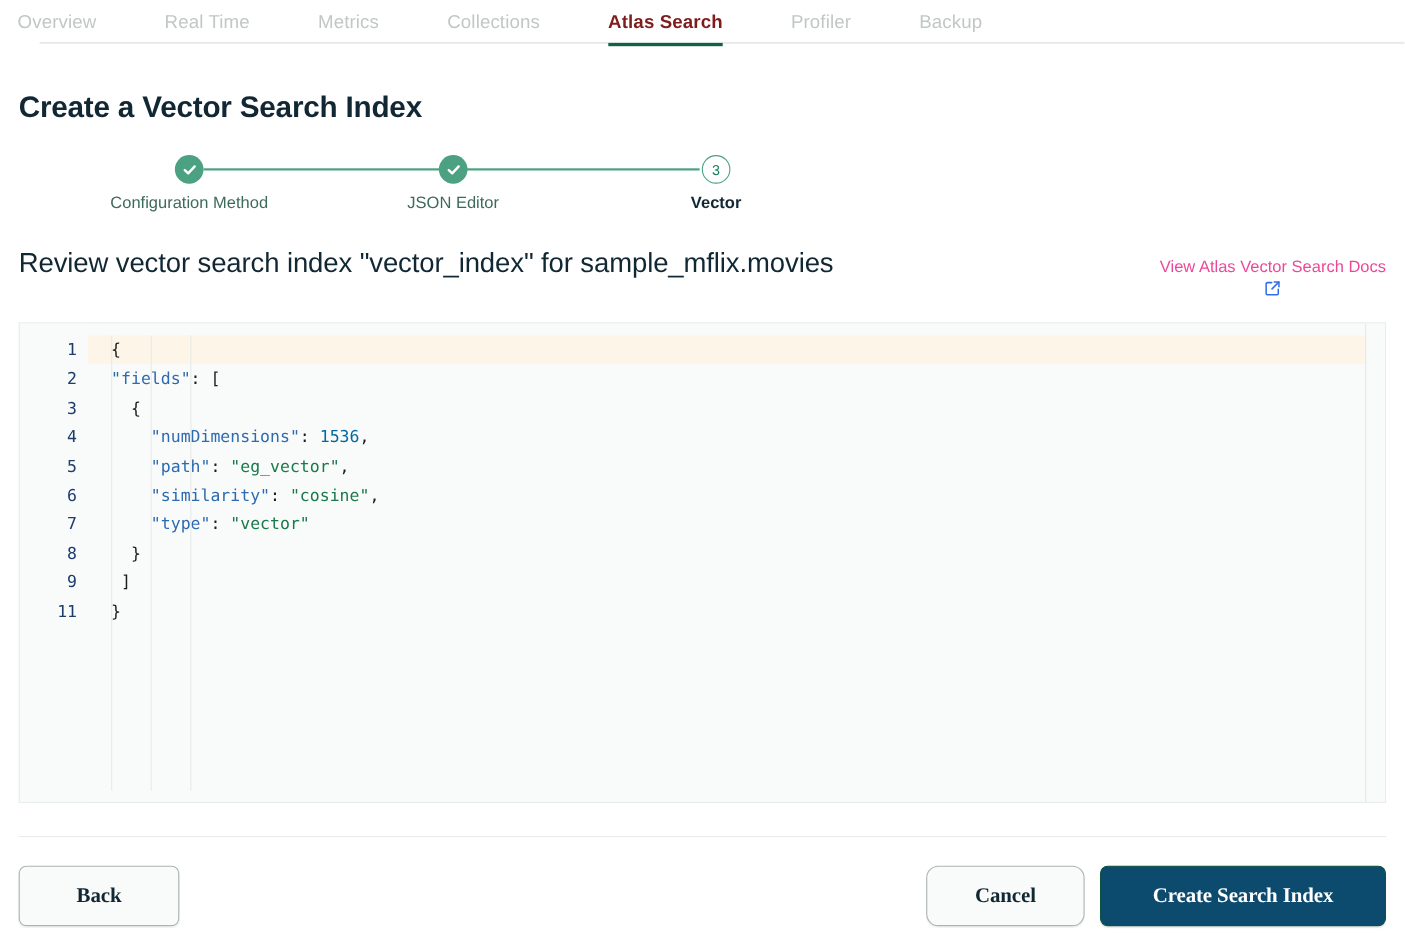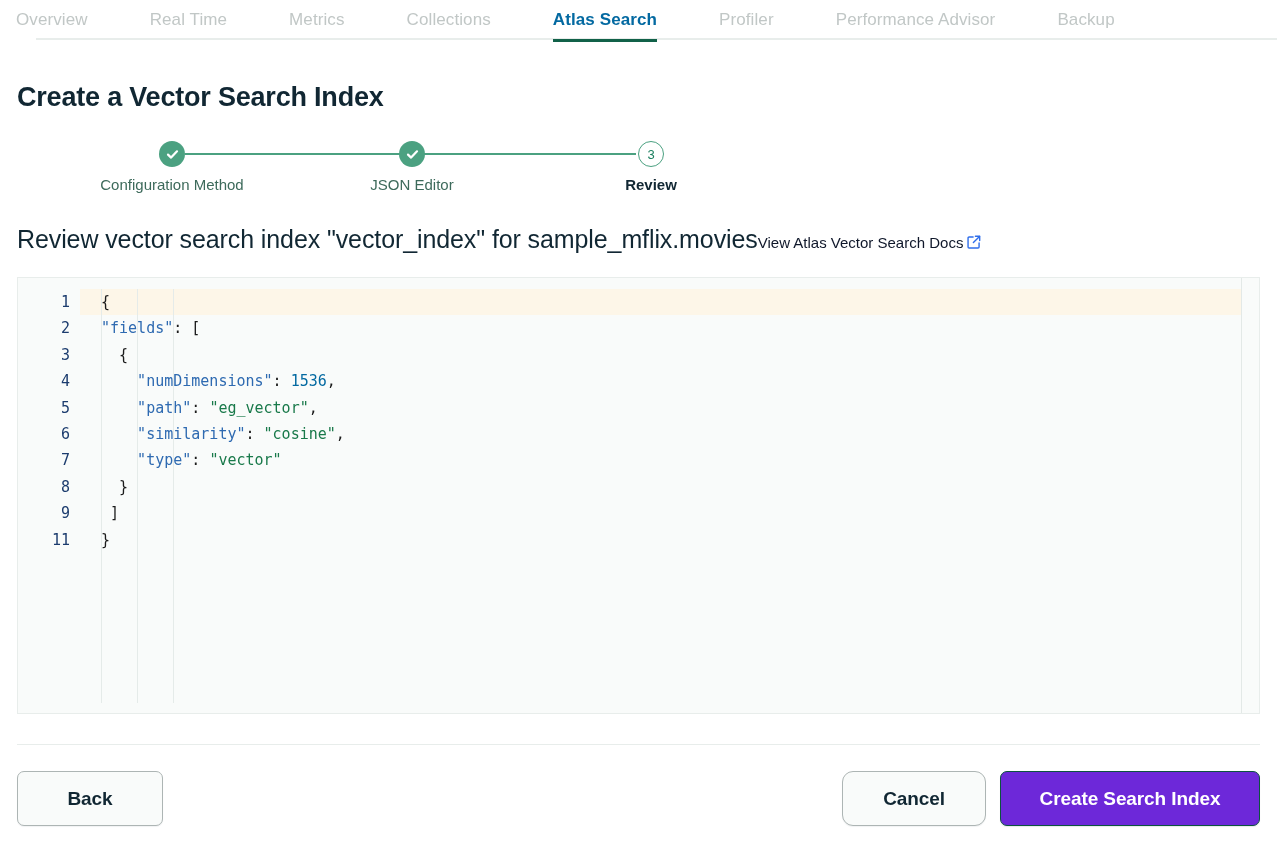--- a/index.html
+++ b/index.html
@@ -38,21 +38,21 @@
     line-height: 19px;
     padding: 10px 0 13px 0;
     margin-right: 62px;
     color: #c1c7c6;
     white-space: nowrap;
     position: relative;
     cursor: pointer;
     letter-spacing: .1px;
   }
   .tab.active {
-    color: #0369a1;
+    color: #7f1d1d;
     font-weight: bold;
   }
   .tab.active::after {
     content: "";
     position: absolute;
     left: 0; right: 0;
     bottom: 0;
     height: 3px;
     background: #116149;
     z-index: 2;
@@ -129,36 +129,39 @@
     height: 1.5px;
     background: #4ba181;
     z-index: 1;
   }
 
   
   .review-head {
     display: flex;
     align-items: baseline;
     margin-top: 20px;
+    gap: 18px;
+    justify-content: space-between;
   }
   .review-title {
     font-size: 25px;
     color: #112733;
     letter-spacing: -0.1px;
     white-space: nowrap;
   }
   .docs-link {
     font-size: 15px;
-    color: #0f172a;
+    color: #ec4899;
     text-decoration: none;
     white-space: nowrap;
     display: inline-flex;
     align-items: center;
     gap: 4px;
     cursor: pointer;
+    flex-direction: column;
   }
   .docs-link svg { display:block; margin-bottom: 1px; }
 
   
   .editor {
     margin-top: 23px;
     height: 437px;
     border: 1px solid #e8edeb;
     background: #f9fbfa;
     box-sizing: border-box;
@@ -229,21 +232,21 @@
     margin-top: 26px;
     display: flex;
     align-items: center;
     justify-content: space-between;
   }
   .footer-right {
     display: flex;
     gap: 14px;
   }
   .btn {
-    font-family: Liberation Sans, sans-serif;
+    font-family: Liberation Serif, serif;
     font-size: 19px;
     font-weight: bold;
     border-radius: 7px;
     box-sizing: border-box;
     cursor: pointer;
     display: inline-flex;
     align-items: center;
     justify-content: center;
     letter-spacing: -0.1px;
   }
@@ -251,41 +254,40 @@
     background: #f9fbfa;
     border: 1px solid #adb5b4;
     color: #112733;
     height: 55px;
     padding: 0 28px;
     box-shadow: 0 1px 1px rgba(17,39,51,.06);
   }
   .btn-back  { min-width: 146px; }
   .btn-cancel{ min-width: 144px; border-radius: 11px; }
   .btn-primary {
-    background: #6d28d9;
+    background: #0c4a6e;
     border: 1px solid #0c5340;
     color: #ffffff;
     height: 55px;
     padding: 0 26px;
     min-width: 260px;
     box-shadow: 0 1px 1px rgba(17,39,51,.10);
   }
 </style>
 </head>
 <body>
 
 <div class="tabbar">
   <div class="tabbar-underline"></div>
   <div class="tab">Overview</div>
   <div class="tab">Real Time</div>
   <div class="tab">Metrics</div>
   <div class="tab">Collections</div>
   <div class="tab active">Atlas Search</div>
   <div class="tab">Profiler</div>
-  <div class="tab">Performance Advisor</div>
   <div class="tab">Backup</div>
 </div>
 
 <div class="content">
 
   <h1 class="page-title">Create a Vector Search Index</h1>
 
   <div class="stepper">
     <div class="step-line" style="left:168px; width:225px;"></div>
     <div class="step-line" style="left:407px; width:212px;"></div>
@@ -309,21 +311,21 @@
             </svg>
         </div>
       </div>
       <div class="step-label">Configuration Method</div>
     </div>
 
     <div class="step" style="left:524px;">
       <div class="step-circle-wrap">
         <div class="circle-current">3</div>
       </div>
-      <div class="step-label current">Review</div>
+      <div class="step-label current">Vector</div>
     </div>
   </div>
 
   <div class="review-head">
     <div class="review-title">Review vector search index "vector_index" for sample_mflix.movies</div>
     <a class="docs-link">
       <span>View Atlas Vector Search Docs</span>
       <span>
         <svg width="14" height="14" viewBox="0 0 16 16">
           <path d="M7 2.2 H2.4 A1.2 1.2 0 0 0 1.2 3.4 V13.6 A1.2 1.2 0 0 0 2.4 14.8 H12.6 A1.2 1.2 0 0 0 13.8 13.6 V9.2" fill="none" stroke="#2f6eea" stroke-width="1.6" stroke-linecap="round"></path>

